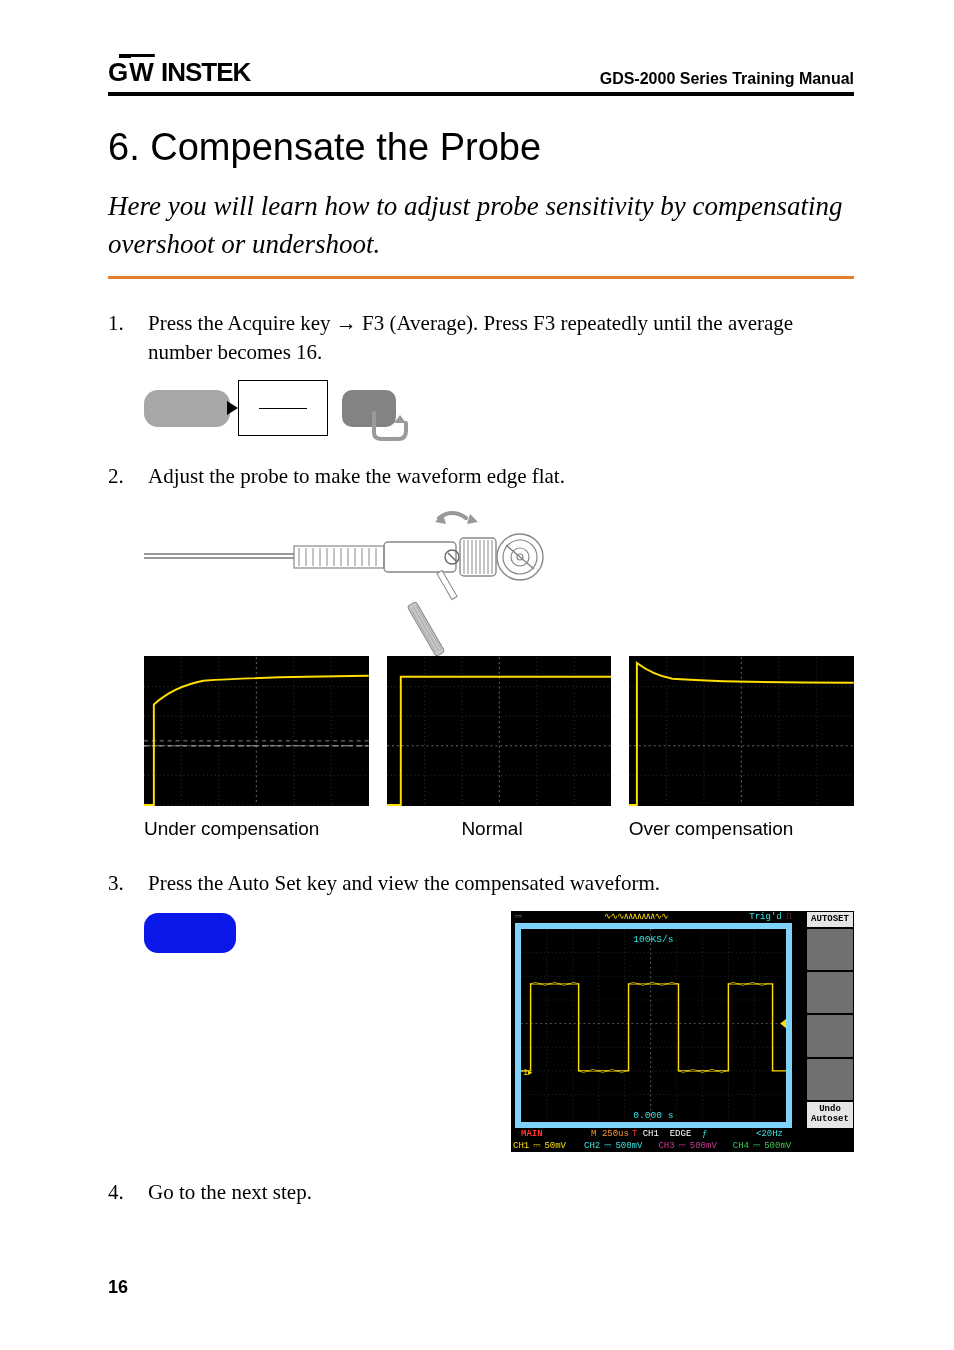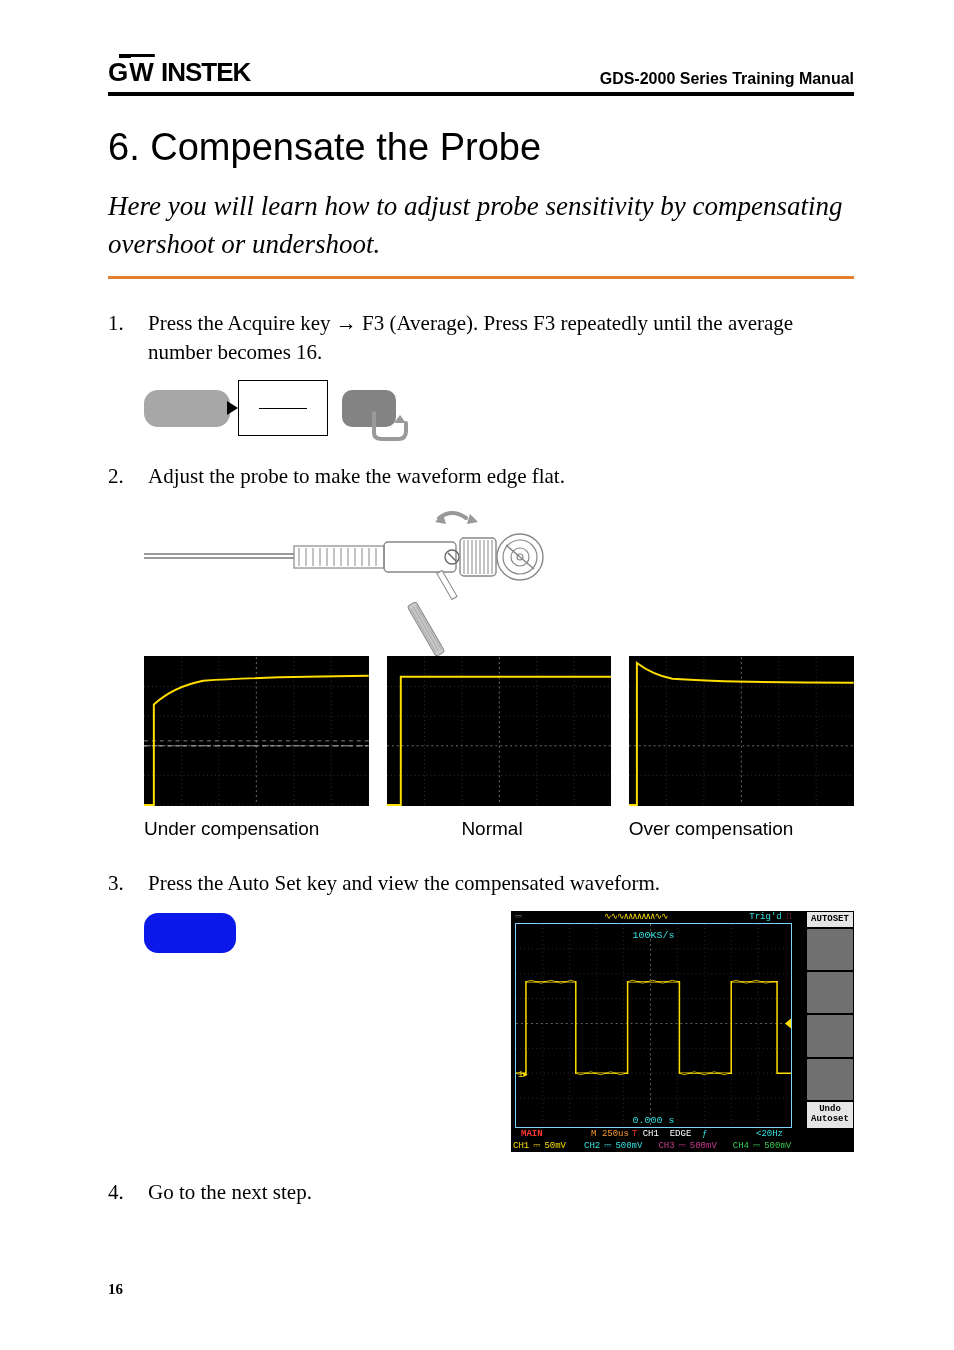--- a/index.html
+++ b/index.html
@@ -202,21 +202,21 @@
     position: relative;
     font-family: "Courier New", monospace;
     font-size: 10px;
   }
   .oscope .grid-area {
     position: absolute;
     top: 12px;
     bottom: 24px;
     left: 4px;
     right: 62px;
-    border: 1px solid #7dd3fc;
+    border: 6px solid #7dd3fc;
     background: #000;
   }
   .oscope .right-col {
     position: absolute;
     top: 1px;
     right: 1px;
     bottom: 24px;
     width: 46px;
     display: flex;
     flex-direction: column;
@@ -262,23 +262,23 @@
     left: 0;
     right: 0;
     height: 24px;
     font-size: 9px;
     line-height: 12px;
   }
   .page-num {
     position: absolute;
     bottom: 52px;
     left: 108px;
-    font-family: Liberation Serif, serif;
+    font-family: Liberation Sans, sans-serif;
     font-weight: 700;
-    font-size: 15px;
+    font-size: 18px;
   }
 </style>
 </head>
 <body>
 
 <div class="page">
   <div class="header-row">
     <div class="brand">
       <span class="g">G</span>
         <span style="text-decoration:overline; text-decoration-thickness:3px;">W</span>

